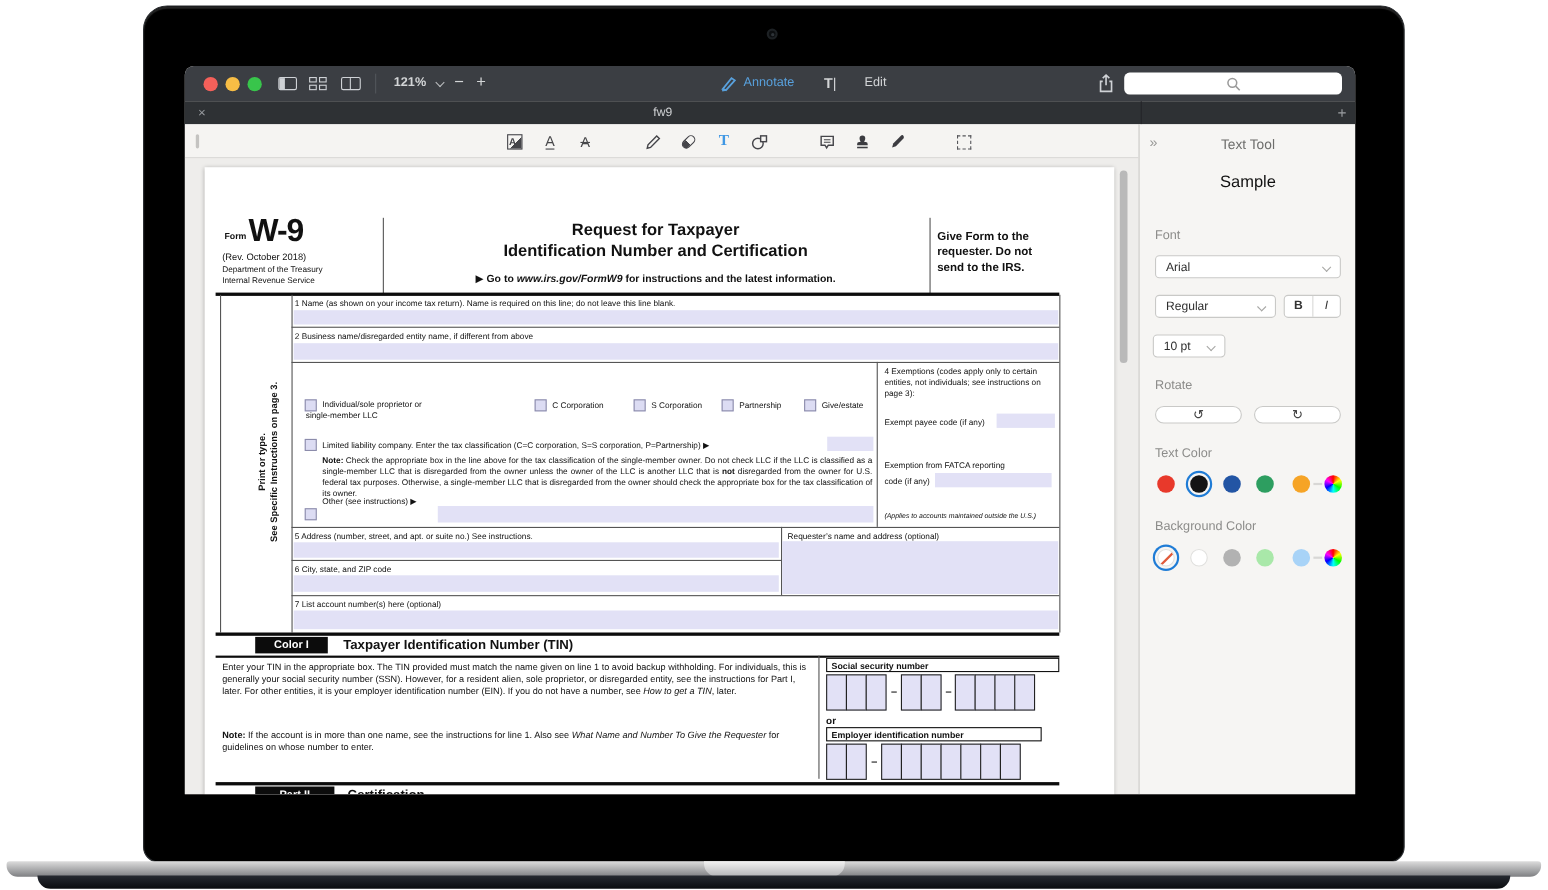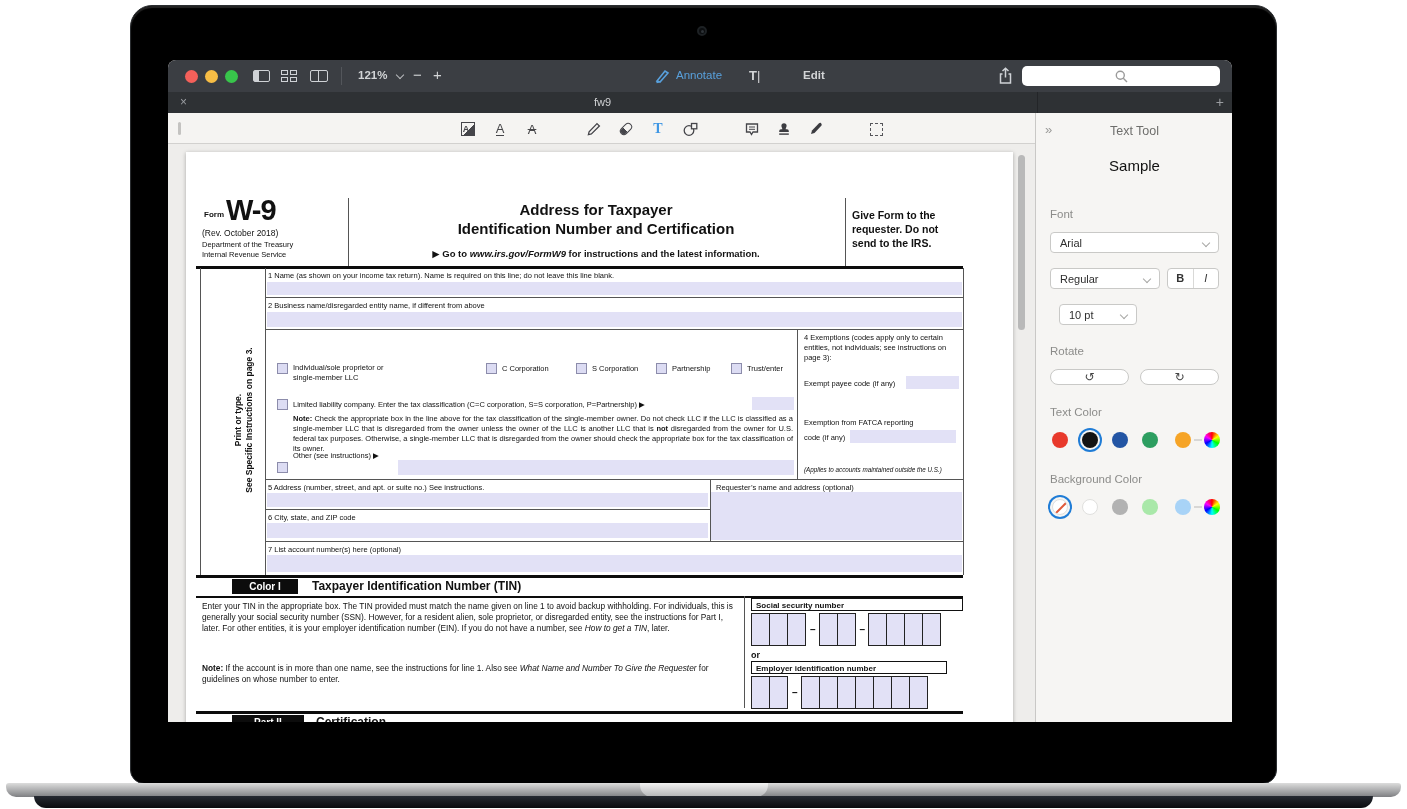--- a/index.html
+++ b/index.html
@@ -137,21 +137,21 @@
       <span class="chev-dn" style="position:absolute;left:229px;top:12px;border-color:#b9bbbe"></span>
       <div class="tool-txt" style="left:245px;font-size:15px;top:6px">−</div>
       <div class="tool-txt" style="left:265px;font-size:15px;top:6px">+</div>
 
       <svg style="position:absolute;left:486px;top:8px" width="17" height="16" viewBox="0 0 17 16">
         <path d="M3 13 L11 3 L14 5 L6 14 Z M2.5 14.5 L5 14" fill="none" stroke="#58a0dc" stroke-width="1.6"></path>
       </svg>
       <div class="tool-txt" style="left:508px;color:#58a0dc">Annotate</div>
 
       <div class="tool-txt" style="left:581px;font-weight:bold;font-size:13px;top:8px"><span>T</span><span style="font-weight:normal">|</span></div>
-      <div class="tool-txt" style="left:635px;font-weight:bold">Edit</div>
+      <div class="tool-txt" style="left:618px;font-weight:normal">Edit</div>
 
       <svg style="position:absolute;left:830px;top:7px" width="15" height="18" viewBox="0 0 15 18">
         <path d="M7.5 1.5 v9 M4.5 4 L7.5 1.2 L10.5 4 M4.5 7 H2.5 v9 h10 v-9 h-2" fill="none" stroke="#cfd2d6" stroke-width="1.5"></path>
       </svg>
 
       <div class="searchbox">
         <svg width="15" height="15" viewBox="0 0 15 15">
           <circle cx="6.3" cy="6.3" r="4" fill="none" stroke="#9a9a9a" stroke-width="1.4"></circle>
           <path d="M9.3 9.3 L13 13" stroke="#9a9a9a" stroke-width="1.4"></path>
         </svg>
@@ -229,21 +229,21 @@
 
           <div class="page">
 
             <div class="ft b" style="left:18px;top:58px;font-size:8px">Form</div>
             <div class="ft b" style="left:40px;top:42px;font-size:29px;letter-spacing:-1px">W-9</div>
             <div class="ft" style="left:16px;top:76px;font-size:8.5px">(Rev. October 2018)</div>
             <div class="ft" style="left:16px;top:88px;font-size:7.5px">Department of the Treasury</div>
             <div class="ft" style="left:16px;top:98px;font-size:7.5px">Internal Revenue Service</div>
             <div class="vl" style="left:162px;top:46px;height:70px"></div>
 
-            <div class="ftw b" style="left:170px;top:49px;width:480px;text-align:center;font-size:15px">Address for Taxpayer</div>
+            <div class="ftw b" style="left:170px;top:49px;width:480px;text-align:center;font-size:15px">Request for Taxpayer</div>
             <div class="ftw b" style="left:170px;top:68px;width:480px;text-align:center;font-size:15px">Identification Number and Certification</div>
             <div class="ftw b" style="left:170px;top:96px;width:480px;text-align:center;font-size:9.5px">
               <span>▶ Go to </span><span class="i">www.irs.gov/FormW9</span><span> for instructions and the latest information.</span>
             </div>
             <div class="vl" style="left:659px;top:46px;height:70px"></div>
             <div class="ftw b" style="left:666px;top:56px;width:106px;font-size:10.5px;line-height:1.35">Give Form to the requester. Do not send to the IRS.</div>
 
             <div class="hl2" style="left:10px;top:114px;width:767px"></div>
 
             <div class="vl" style="left:14px;top:116px;height:307px"></div>
@@ -262,29 +262,29 @@
               <div>See Specific Instructions on page 3.</div>
             </div>
 
             <div class="ft" style="left:82px;top:119px">1   Name (as shown on your income tax return). Name is required on this line; do not leave this line blank.</div>
             <div class="field" style="left:81px;top:130px;width:695px;height:13px"></div>
             <div class="ft" style="left:82px;top:149px">2   Business name/disregarded entity name, if different from above</div>
             <div class="field" style="left:81px;top:160px;width:695px;height:15px"></div>
 
             <div class="cb" style="left:91px;top:211px"></div>
             <div class="ft" style="left:107px;top:211px">Individual/sole proprietor or</div>
-            <div class="ft" style="left:107px;top:221px">single-member LLC</div>
+            <div class="ft" style="left:92px;top:221px">single-member LLC</div>
             <div class="cb" style="left:300px;top:211px"></div>
             <div class="ft" style="left:316px;top:212px">C Corporation</div>
             <div class="cb" style="left:390px;top:211px"></div>
             <div class="ft" style="left:406px;top:212px">S Corporation</div>
             <div class="cb" style="left:470px;top:211px"></div>
             <div class="ft" style="left:486px;top:212px">Partnership</div>
             <div class="cb" style="left:545px;top:211px"></div>
-            <div class="ft" style="left:561px;top:212px">Trust/enter</div>
+            <div class="ft" style="left:561px;top:212px">Give/estate</div>
 
             <div class="cb" style="left:91px;top:247px"></div>
             <div class="ft" style="left:107px;top:248px">Limited liability company. Enter the tax classification (C=C corporation, S=S corporation, P=Partnership) ▶</div>
             <div class="field" style="left:566px;top:245px;width:42px;height:13px"></div>
 
             <div class="ftw" style="left:107px;top:262px;width:500px;font-size:7.5px;line-height:1.33;text-align:justify">
               <span class="b">Note:</span><span> Check the appropriate box in the line above for the tax classification of the single-member owner.  Do not check LLC if the LLC is classified as a single-member LLC that is disregarded from the owner unless the owner of the LLC is another LLC that is </span><span class="b">not</span><span> disregarded from the owner for U.S. federal tax purposes. Otherwise, a single-member LLC that is disregarded from the owner should check the appropriate box for the tax classification of its owner.</span>
             </div>
 
             <div class="cb" style="left:91px;top:310px"></div>
@@ -369,21 +369,21 @@
             <span class="chev-dn"></span>
         </div>
         <div class="sel" style="left:14px;top:155px;width:110px">
           <span>Regular</span>
             <span class="chev-dn"></span>
         </div>
         <div class="abs" style="left:131px;top:155px;width:52px;height:21px;background:#fff;border:1px solid #c9c9c7;border-radius:4px;display:flex">
           <div style="flex:1;text-align:center;line-height:19px;font-size:11px;font-weight:bold;color:#333;border-right:1px solid #d9d9d7">B</div>
           <div style="flex:1;text-align:center;line-height:19px;font-size:11px;font-style:italic;color:#333">I</div>
         </div>
-        <div class="sel" style="left:23px;top:191px;width:78px">
+        <div class="sel" style="left:12px;top:191px;width:66px">
           <span>10 pt</span>
             <span class="chev-dn"></span>
         </div>
 
         <div class="plabel" style="left:14px;top:232px">Rotate</div>
         <div class="rotbtn" style="left:14px;top:256px">↺</div>
         <div class="rotbtn" style="left:104px;top:256px">↻</div>
 
         <div class="plabel" style="left:14px;top:293px">Text Color</div>
         <div class="swatch" style="left: 16px; top: 319px; background-color: rgb(232, 57, 43);"></div>

